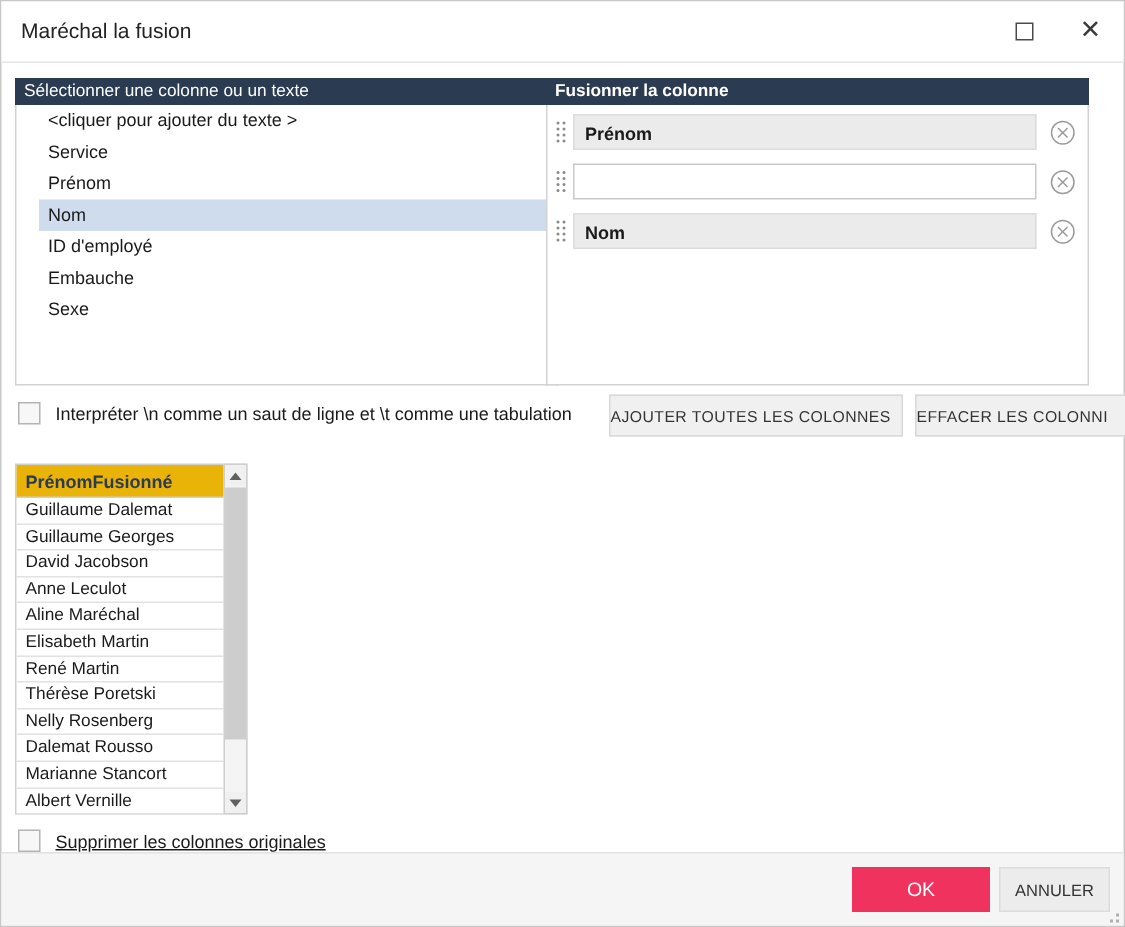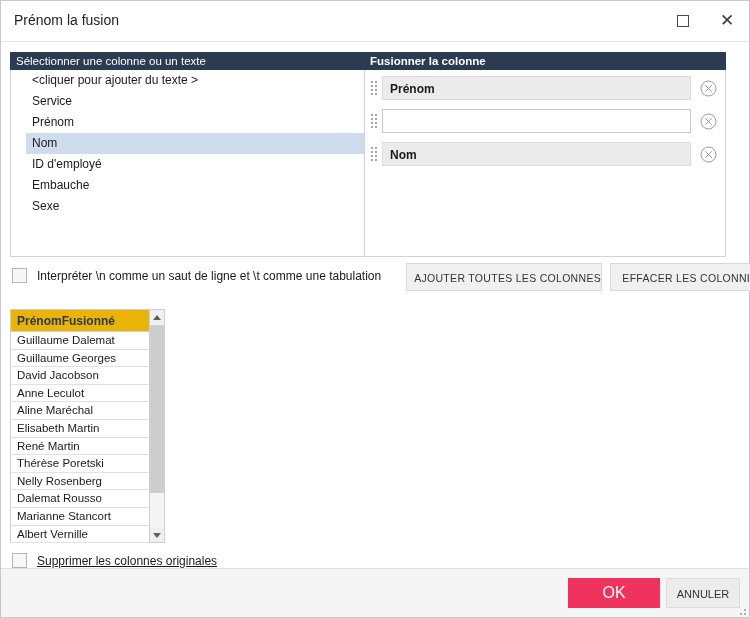--- a/index.html
+++ b/index.html
@@ -211,21 +211,21 @@
   .flat-btn {
     position: absolute;
     top: 0;
     height: 28px;
     line-height: 28px;
     box-sizing: border-box;
     background: #f0f0f0;
     border: 1px solid #d8d8d8;
     color: #333333;
     font-size: 10.5px;
-    text-align: right;
+    text-align: left;
     letter-spacing: 0.3px;
     cursor: default;
     overflow: hidden;
     white-space: nowrap;
   }
   #btn-add-all { left: 396px; width: 196px; }
   #btn-clear { left: 600px; width: 141px; }
   
   .preview {
     position: absolute;
@@ -325,21 +325,21 @@
   .btn-ok {
     position: absolute;
     right: 89px;
     top: 9px;
     width: 92px;
     height: 30px;
     line-height: 30px;
     text-align: center;
     background: #f0325e;
     color: #ffffff;
-    font-size: 16px;
+    font-size: 13px;
     border: none;
     cursor: default;
   }
   .btn-cancel {
     position: absolute;
     right: 9px;
     top: 9px;
     width: 74px;
     height: 30px;
     line-height: 30px;
@@ -365,21 +365,21 @@
     background: #b0b0b0;
     display: block;
   }
 </style>
 </head>
 <body>
 
 <div class="window">
 
   <div class="titlebar">
-    <div class="titlebar-text">Prénom la fusion</div>
+    <div class="titlebar-text">Maréchal la fusion</div>
     <div class="win-btn btn-maximize">
       <div class="sq"></div>
     </div>
     <div class="win-btn btn-close">
       <div class="xglyph">✕</div>
     </div>
   </div>
 
   <div class="left-panel">
     <div class="panel-header">Sélectionner une colonne ou un texte</div>

